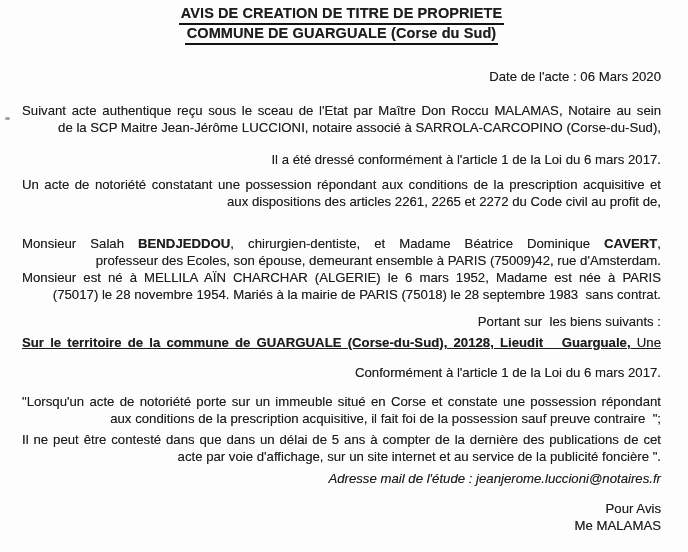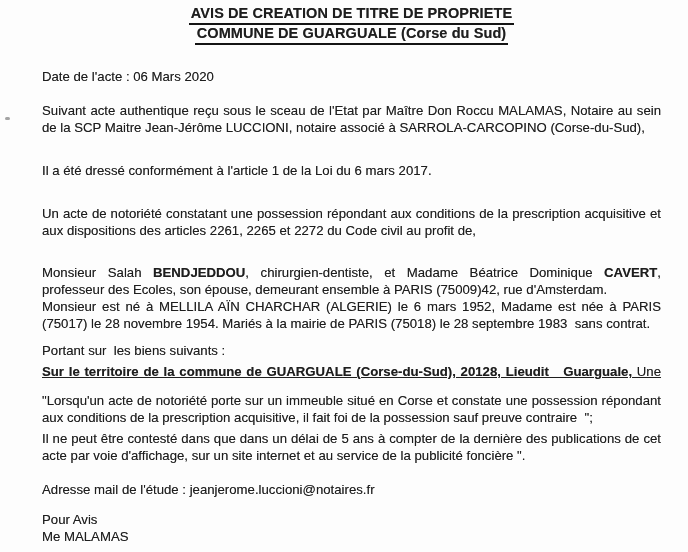--- a/index.html
+++ b/index.html
@@ -8,42 +8,42 @@
   }
   html,body{margin:0;padding:0;background:#f4f4f4;}
   .page{
     position:relative;
     width:688px;height:552px;
     background:var(--paper);
     overflow:hidden;
     font-family:"Liberation Sans","DejaVu Sans",sans-serif;
     color:var(--ink);
     box-sizing:border-box;
-    padding:5px 27px 0 42px;
+    padding:5px 27px 0 22px;
     text-shadow:0 0 .4px rgba(40,40,40,.55);
   }
   .title{text-align:center;line-height:17px;font-weight:700;font-size:14.5px;letter-spacing:.1px;}
   .title .u{display:inline-block;border-bottom:2px solid #141414;padding:0 2px 1px 2px;}
   .doc-body{font-size:13.2px;line-height:17px;}
   .para{margin:0;}
-  .line{white-space:normal;}
+  .line{white-space:normal;text-align:right;}
   .just{text-align:justify;text-align-last:justify;}
   .b{font-weight:700;}
   
   .para-date{margin-top:23px;}
   .para-acte-recu{margin-top:17px;}
-  .para-dresse{margin-top:26px;}
-  .para-notoriete{margin-top:26px;}
+  .para-dresse{margin-top:15px;}
+  .para-notoriete{margin-top:8px;}
   .para-parties{margin-top:25px;}
   .para-portant{margin-top:10px;}
   .para-territoire{margin-top:4px;text-decoration:underline;}
   .para-conformement{margin-top:13px;}
   .para-citation{margin-top:12px;}
   .para-contestation{margin-top:4px;}
-  .para-adresse{margin-top:17px;}
+  .para-adresse{margin-top:5px;font-style:italic;}
   .para-signature{margin-top:13px;}
   .speck{
     position:absolute;left:5px;top:117px;width:5px;height:3px;
     background:#8d8d8d;border-radius:1.5px;opacity:.8;
   }
 </style>
 </head>
 <body>
 
 <div class="page">
@@ -72,20 +72,23 @@
         <div class="line"><span>professeur des Ecoles, son épouse, demeurant ensemble à PARIS (75009)42, rue d'Amsterdam.</span></div>
         <div class="line just"><span>Monsieur est né à MELLILA AÏN CHARCHAR (ALGERIE) le 6 mars 1952, Madame est née à PARIS</span></div>
         <div class="line"><span>(75017) le 28 novembre 1954. Mariés à la mairie de PARIS (75018) le 28 septembre 1983&nbsp; sans contrat.</span></div>
       </div>
       <div class="para para-portant">
         <div class="line"><span>Portant sur&nbsp; les biens suivants :</span></div>
       </div>
       <div class="para para-territoire">
         <div class="line just"><span class="b">Sur le territoire de la commune de GUARGUALE (Corse-du-Sud), 20128, Lieudit&nbsp;&nbsp; Guarguale,</span><span> Une</span></div>
       </div>
+      <div class="para para-conformement">
+        <div class="line"><span>Conformément à l'article 1 de la Loi du 6 mars 2017.</span></div>
+      </div>
       <div class="para para-citation">
         <div class="line just"><span>"Lorsqu'un acte de notoriété porte sur un immeuble situé en Corse et constate une possession répondant</span></div>
         <div class="line"><span>aux conditions de la prescription acquisitive, il fait foi de la possession sauf preuve contraire&nbsp; ";</span></div>
       </div>
       <div class="para para-contestation">
         <div class="line just"><span>Il ne peut être contesté dans que dans un délai de 5 ans à compter de la dernière des publications de cet</span></div>
         <div class="line"><span>acte par voie d'affichage, sur un site internet et au service de la publicité foncière ".</span></div>
       </div>
       <div class="para para-adresse">
         <div class="line"><span>Adresse mail de l'étude : jeanjerome.luccioni@notaires.fr</span></div>

